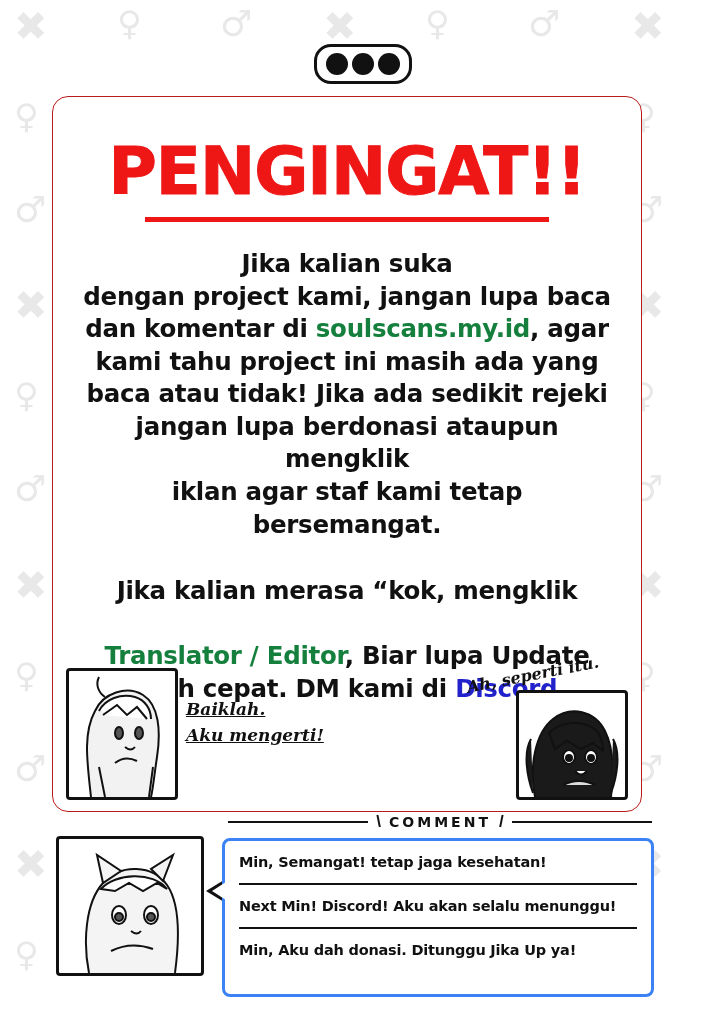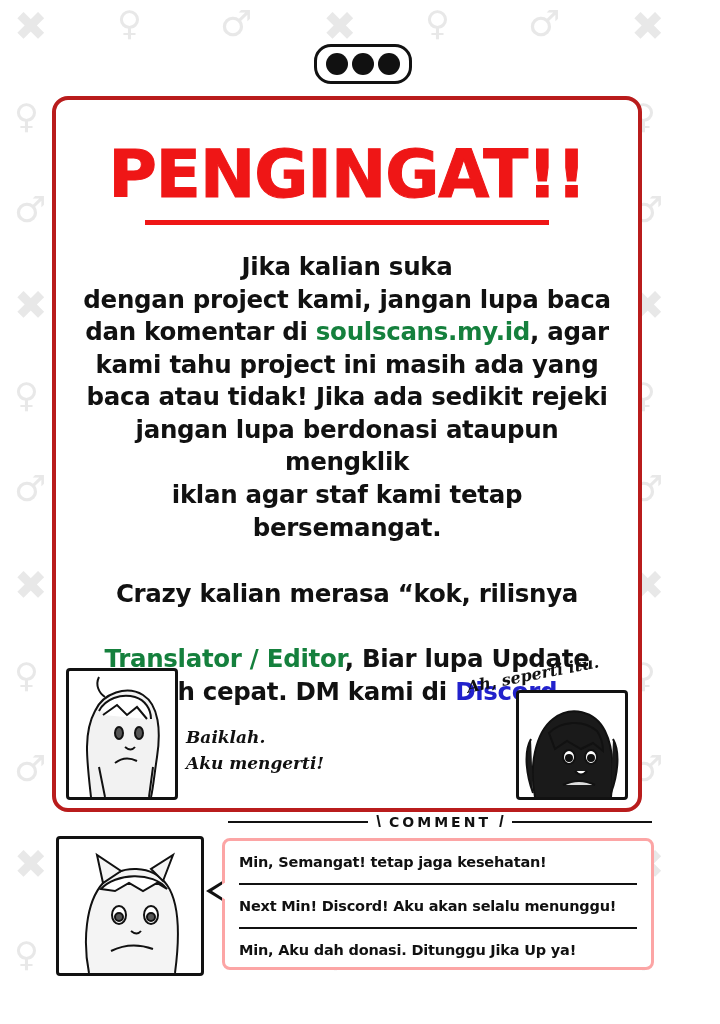--- a/index.html
+++ b/index.html
@@ -64,21 +64,21 @@
   }
 
   
   #main-card {
     position: absolute;
     left: 52px;
     top: 96px;
     width: 590px;
     height: 716px;
     background: #ffffff;
-    border: 4px solid #b91c1c;
+    border: 1px solid #b91c1c;
     border-radius: 16px;
     box-sizing: border-box;
     z-index: 3;
   }
 
   
   #title {
     text-align: center;
     color: #ef1616;
     font-family: "DejaVu Sans", sans-serif;
@@ -117,22 +117,23 @@
     font-family: "DejaVu Serif", serif;
     font-style: italic;
     font-size: 17px;
     color: #111;
     line-height: 1.5;
     font-weight: bold;
   }
   #note-left {
     position: absolute;
     left: 186px;
-    top: 725px;
-    z-index: 6;
+    top: 697px;
+    z-index: 6;
+    text-decoration: underline;
   }
   #note-right {
     position: absolute;
     left: 466px;
     top: 663px;
     z-index: 6;
     transform: rotate(-11deg);
     font-size: 16px;
   }
 
@@ -197,23 +198,23 @@
     font-size: 17px;
     font-weight: bold;
     color: #111;
   }
 
   #comment-box {
     position: absolute;
     left: 222px;
     top: 838px;
     width: 432px;
-    height: 132px;
-    background: #ffffff;
-    border: 3px solid #fca5a5;
+    height: 159px;
+    background: #ffffff;
+    border: 3px solid #3b82f6;
     border-radius: 8px;
     box-sizing: border-box;
     padding: 0 14px;
     z-index: 6;
   }
   .comment-item {
     font-family: "DejaVu Sans", sans-serif;
     font-weight: bold;
     font-size: 14.5px;
     color: #111;
@@ -336,21 +337,21 @@
     <span class="dot"></span>
     <span class="dot"></span>
     <span class="dot"></span>
   </div>
 
   <div id="main-card">
     <div id="title">PENGINGAT!!</div>
     <div id="title-rule"></div>
 
     <div class="para" id="para1"><span>Jika kalian suka</span><br><span>dengan project kami, jangan lupa baca</span><br><span>dan komentar di </span><span class="red">soulscans.my.id</span><span>, agar</span><br><span>kami tahu project ini masih ada yang</span><br><span>baca atau tidak! Jika ada sedikit rejeki</span><br><span>jangan lupa berdonasi ataupun mengklik</span><br><span>iklan agar staf kami tetap bersemangat.</span></div>
-    <div class="para" id="para2"><span>Crazy kalian merasa “kok, rilisnya</span><br><br><span class="red">Translator / Editor</span><span>, Biar lupa Update</span><br><span>lebih cepat. DM kami di </span><span class="blue">Discord</span><span>.</span></div>
+    <div class="para" id="para2"><span>Jika kalian merasa “kok, mengklik</span><br><br><span class="red">Translator / Editor</span><span>, Biar lupa Update</span><br><span>lebih cepat. DM kami di </span><span class="blue">Discord</span><span>.</span></div>
   </div>
 
   <div id="note-left" class="handwrite">
     <div>Baiklah.</div>
     <div>Aku mengerti!</div>
   </div>
 
   <div id="note-right" class="handwrite">Ah, seperti itu.</div>
 
   <div class="char-box" id="char-left">

